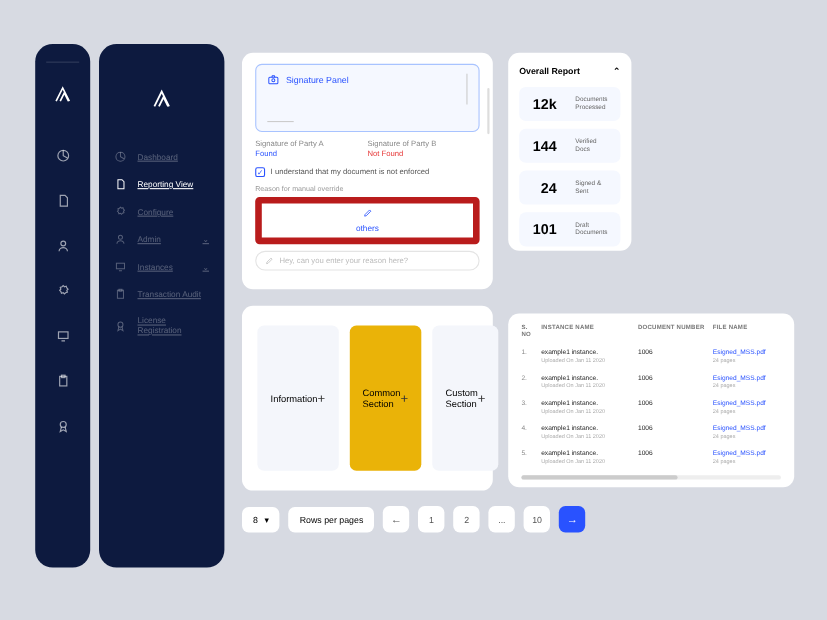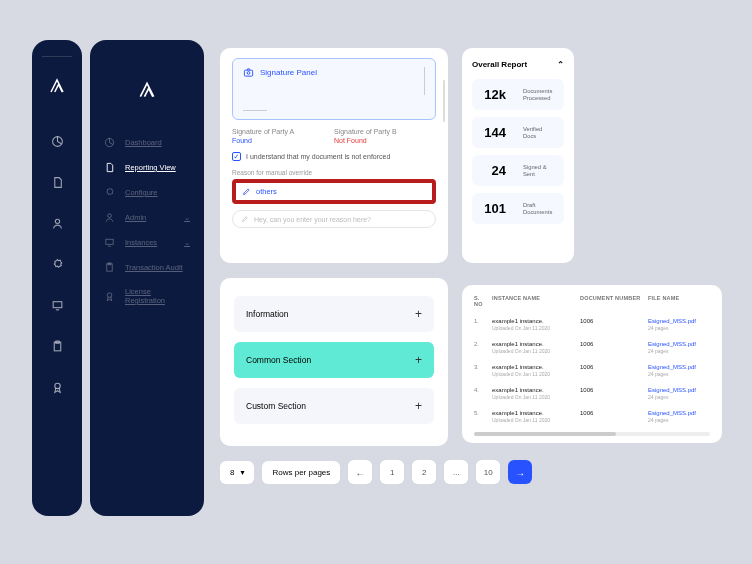--- a/index.html
+++ b/index.html
@@ -31,34 +31,34 @@
 .sig-panel .line2 { position: absolute; top: 8px; right: 10px; width: 1px; height: 28px; background: #ccc; }
 .scroll-ind { position: absolute; right: 3px; top: 32px; width: 2px; height: 42px; background: #ddd; border-radius: 2px; }
 .sig-row { display: flex; margin-top: 8px; font-size: 7px; }
 .sig-col { flex: 1; }
 .sig-col .lbl { color: #888; margin-bottom: 2px; }
 .sig-col .val-found { color: #2952ff; }
 .sig-col .val-notfound { color: #e63838; }
 .check-row { display: flex; align-items: center; gap: 5px; margin-top: 8px; font-size: 7px; color: #555; }
 .check-row .chk { width: 9px; height: 9px; border: 1.2px solid #2952ff; border-radius: 2px; display: flex; align-items: center; justify-content: center; color: #2952ff; font-size: 7px; }
 .reason-lbl { font-size: 6.5px; color: #999; margin-top: 8px; }
-.reason-box { border: 4px solid #b91c1c; border-radius: 4px; padding: 4px 6px; margin-top: 3px; display: flex; align-items: center; gap: 5px; color: #2952ff; font-size: 7.5px; }
+.reason-box { border: 6px solid #b91c1c; border-radius: 4px; padding: 4px 6px; margin-top: 3px; display: flex; align-items: center; gap: 5px; color: #2952ff; font-size: 7.5px; flex-direction: column; }
 .comment-box { margin-top: 6px; border: 1px solid #e4e4e4; border-radius: 10px; padding: 4px 8px; display: flex; align-items: center; gap: 5px; color: #bbb; font-size: 7px; }
 
 
-.report-card { position: absolute; left: 462px; top: 48px; width: 112px; height: 215px; background: #fff; border-radius: 10px; padding: 12px 10px; }
+.report-card { position: absolute; left: 462px; top: 48px; width: 112px; height: 180px; background: #fff; border-radius: 10px; padding: 12px 10px; }
 .report-head { display: flex; justify-content: space-between; align-items: center; font-size: 8px; font-weight: 600; margin-bottom: 10px; }
 .stat { background: #f5f8ff; border-radius: 6px; padding: 8px; margin-bottom: 7px; display: flex; align-items: center; gap: 17px; }
 .stat .num { font-size: 13px; font-weight: 700; min-width: 26px; text-align: right; }
 .stat .txt { font-size: 5.8px; color: #666; line-height: 1.2; }
 
 
-.acc-card { position: absolute; left: 220px; top: 278px; width: 228px; height: 168px; background: #fff; border-radius: 10px; padding: 18px 14px; display: flex; flex-direction: column; gap: 10px; }
+.acc-card { position: absolute; left: 220px; top: 278px; width: 228px; height: 168px; background: #fff; border-radius: 10px; padding: 18px 14px; display: flex; flex-direction: row; gap: 10px; }
 .acc-item { background: #f4f6fb; border-radius: 6px; padding: 11px 12px; display: flex; justify-content: space-between; align-items: center; font-size: 8.5px; cursor: pointer; }
-.acc-item.mint { background: #5eead4; }
+.acc-item.mint { background: #eab308; }
 .acc-item .plus { font-size: 12px; color: #333; }
 
 
 .tbl-card { position: absolute; left: 462px; top: 285px; width: 260px; height: 158px; background: #fff; border-radius: 10px; padding: 10px 12px; overflow: hidden; }
 .tbl-head { display: flex; font-size: 5.5px; color: #777; font-weight: 600; letter-spacing: 0.2px; padding-bottom: 6px; }
 .tbl-head > div, .tbl-row > div { padding-right: 4px; }
 .c1 { width: 18px; }
 .c2 { width: 88px; }
 .c3 { width: 68px; }
 .c4 { flex: 1; }

